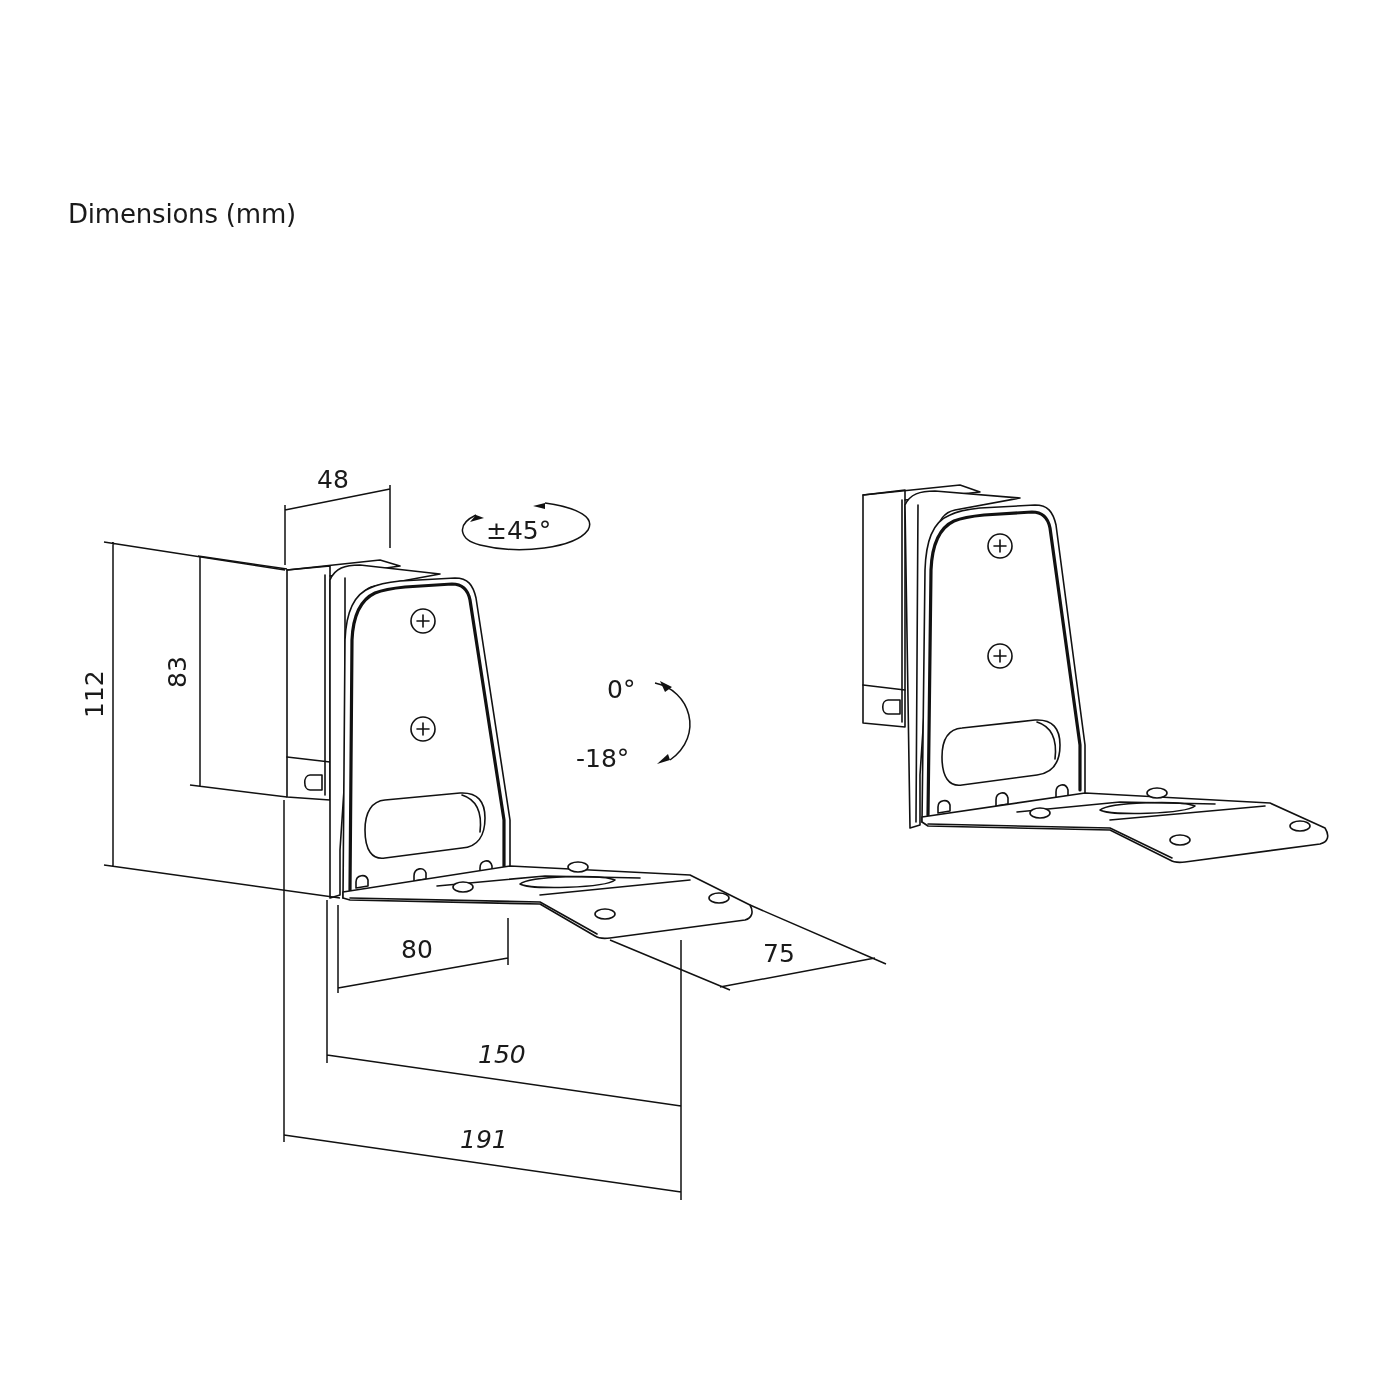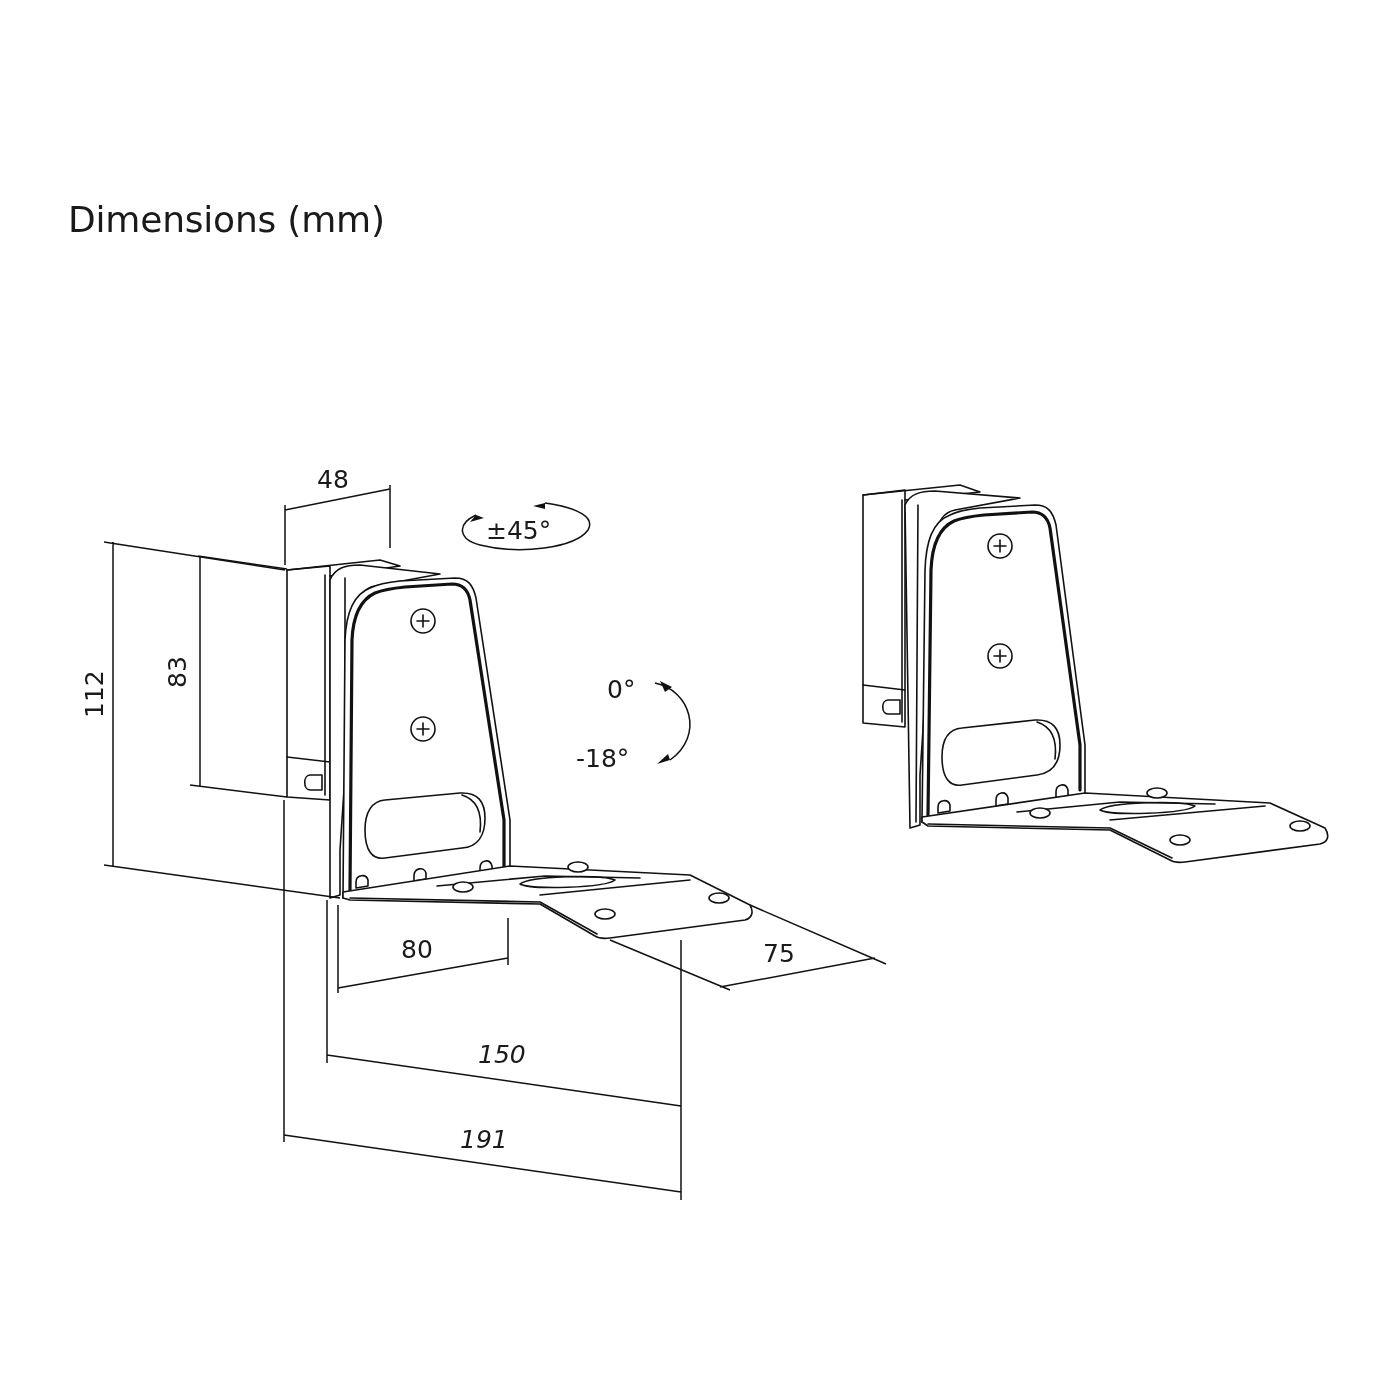--- a/index.html
+++ b/index.html
@@ -1,17 +1,17 @@
 <!DOCTYPE html>
 <html><head>
   <meta charset="utf-8">
   <style>
     html, body { margin: 0; padding: 0; background: #ffffff; }
     body { width: 1400px; height: 1400px; position: relative; overflow: hidden; font-family: "DejaVu Sans", sans-serif; }
-    .title { position: absolute; left: 68px; top: 199px; font-size: 36px; color: #1a1a1a; letter-spacing: -0.2px; font-family: "DejaVu Sans", sans-serif; }
+    .title { position: absolute; left: 68px; top: 199px; font-size: 26px; color: #1a1a1a; letter-spacing: -0.2px; font-family: "DejaVu Sans", sans-serif; }
     svg.drawing { position: absolute; left: 0; top: 0; width: 1400px; height: 1400px; }
     .ln { fill: none; stroke: #111; stroke-width: 1.6; stroke-linejoin: round; stroke-linecap: round; }
     .thick { fill: none; stroke: #111; stroke-width: 3.2; stroke-linejoin: round; stroke-linecap: round; }
     .dim { fill: none; stroke: #111; stroke-width: 1.5; }
     .fillw { fill: #fff; stroke: #111; stroke-width: 1.6; stroke-linejoin: round; }
     .lbl { font-family: "DejaVu Sans", sans-serif; font-size: 25px; fill: #1a1a1a; }
     .lbl-it { font-family: "DejaVu Sans", sans-serif; font-size: 25px; fill: #1a1a1a; font-style: italic; }
   </style>
 </head>
 <body>

